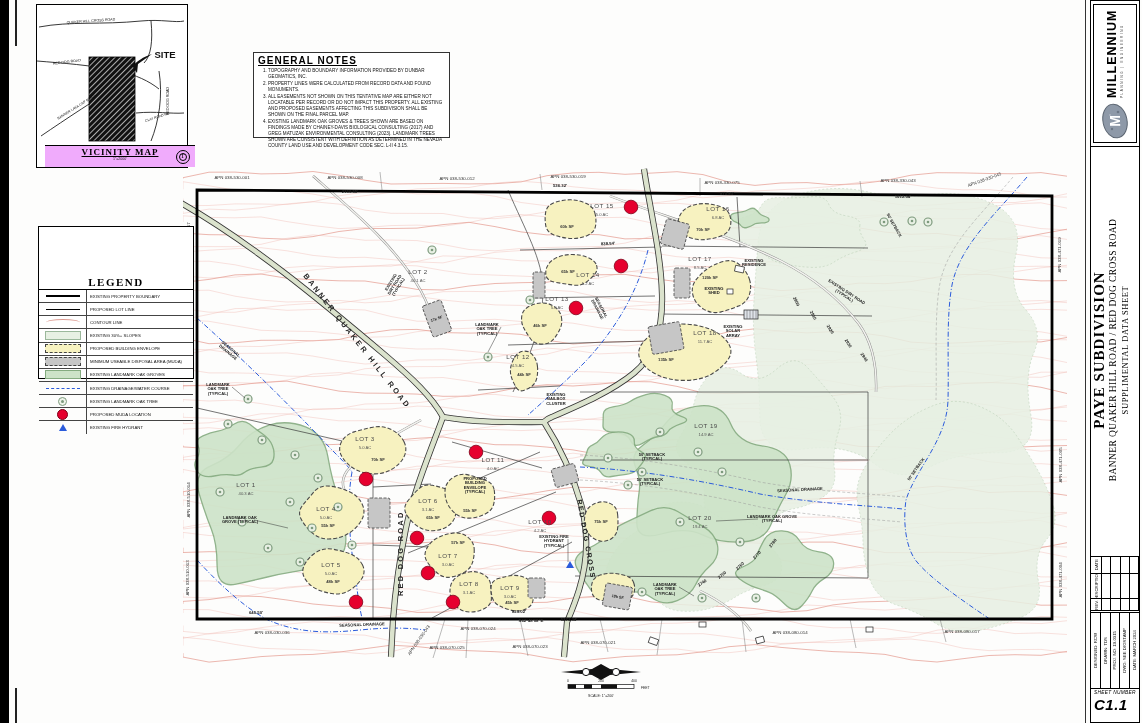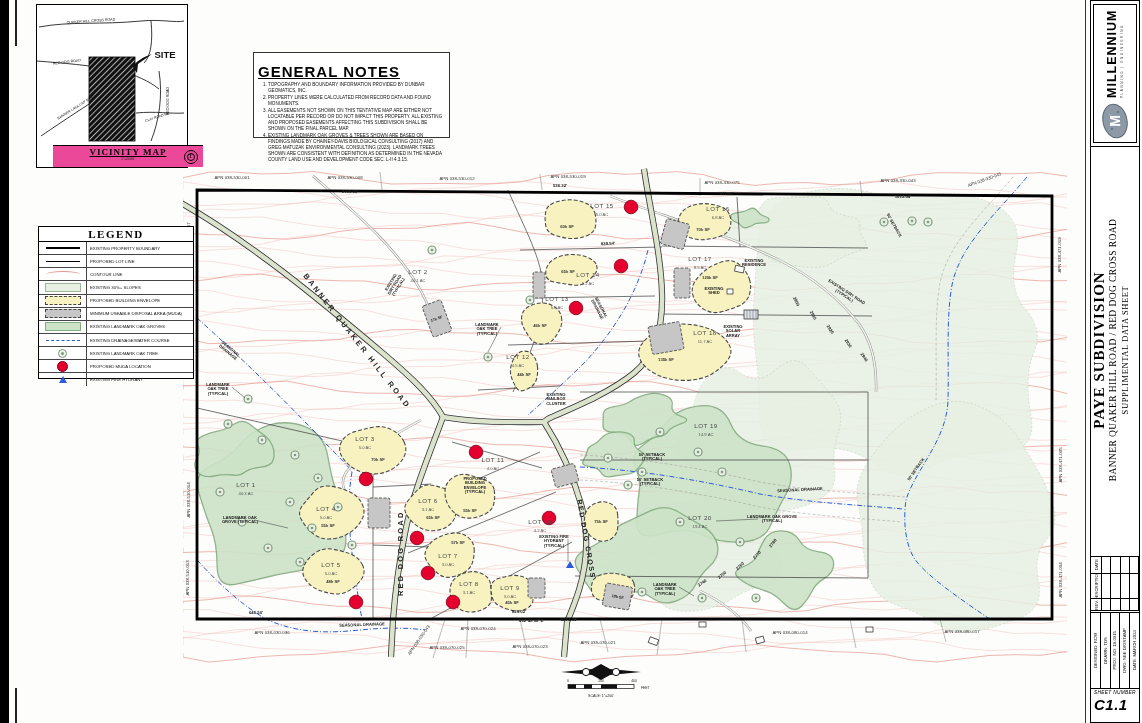--- a/index.html
+++ b/index.html
@@ -4,36 +4,36 @@
 <style>
   html,body{margin:0;padding:0;background:#fff;font-family:"Liberation Sans",sans-serif;}
   .page{position:relative;width:1142px;height:723px;background:#fdfdfc;overflow:hidden;}
   .edge-strip{position:absolute;left:0;top:0;width:9px;height:723px;background:#000;}
   .edge-line{position:absolute;left:15px;top:0;width:1.5px;height:46px;background:#222;}
   .edge-line2{position:absolute;left:15px;top:688px;width:1.5px;height:35px;background:#222;}
 
   
   .vicinity{position:absolute;left:36px;top:4px;width:150px;height:162px;border:1.6px solid #000;background:#fff;}
   .vicinity svg{position:absolute;left:0;top:0;}
-  .vic-footer{position:absolute;left:16px;bottom:0;width:100%;height:21px;border-top:1.4px solid #000;text-align:center;background:#ec4899;}
+  .vic-footer{position:absolute;left:8px;bottom:0;width:100%;height:21px;border-top:1.4px solid #000;text-align:center;background:#f0abfc;}
   .vic-title{font-family:"Liberation Serif",serif;font-weight:bold;font-size:9px;letter-spacing:1px;text-decoration:underline;display:block;margin-top:1px;}
   .vic-scale{font-size:3.6px;display:block;color:#222;}
   .vic-stamp{position:absolute;right:5px;top:4px;width:12px;height:12px;border:1.1px solid #000;border-radius:50%;}
   .vic-stamp:before{content:"";position:absolute;left:2px;top:2px;right:2px;bottom:2px;border:0.8px solid #000;border-radius:50%;}
   .vic-stamp:after{content:"T";position:absolute;left:3.6px;top:0.5px;font-size:7px;font-family:"Liberation Serif",serif;}
 
   
   .notes{position:absolute;left:253px;top:52px;width:197px;height:86px;border:0.9px solid #333;background:#fff;padding:2px 5px 2px 4px;box-sizing:border-box;}
-  .notes-title{font-size:15px;font-weight:bold;letter-spacing:1px;text-decoration:underline;margin-top:8px;}
+  .notes-title{font-size:10px;font-weight:bold;letter-spacing:1px;text-decoration:underline;}
   .notes ol{margin:2px 0 0 10px;padding:0;font-size:4.6px;line-height:1.3;color:#111;}
   .notes li{margin-bottom:1.2px;}
 
   
   .legend{position:absolute;left:38px;top:226px;width:156px;height:153px;border:1.3px solid #000;background:#fff;box-sizing:border-box;z-index:3;}
-  .legend-title{height:14px;line-height:14px;border-bottom:1.1px solid #000;text-align:center;font-family:"Liberation Serif",serif;font-weight:bold;font-size:11px;letter-spacing:1.5px;}
+  .legend-title{height:14px;line-height:14px;border-bottom:1.1px solid #000;text-align:center;font-family:"Liberation Serif",serif;font-weight:bold;font-size:11px;letter-spacing:1.5px;margin-top:48px;}
   .lg-row{display:flex;height:12.15px;border-bottom:0.6px solid #444;align-items:center;}
   .lg-row:last-child{border-bottom:none;}
   .lg-sym{width:47px;align-self:stretch;border-right:0.6px solid #444;display:flex;align-items:center;justify-content:center;}
   .lg-label{font-size:4.3px;padding-left:3px;color:#111;}
   .s-boundary{width:34px;height:0;border-top:2.6px solid #000;}
   .s-lotline{width:34px;height:0;border-top:1px solid #000;}
   .s-contour{width:34px;height:6px;border-top:1.1px solid #dd9a90;border-radius:50%;}
   .s-slopes{width:34px;height:7px;background:#e7f0e3;border:0.8px solid #9bb89b;}
   .s-envelope{width:34px;height:7px;background:#f7f2c0;border:1px dashed #444;}
   .s-muda{width:34px;height:7px;background:#c6c6c6;border:1px dashed #444;}

